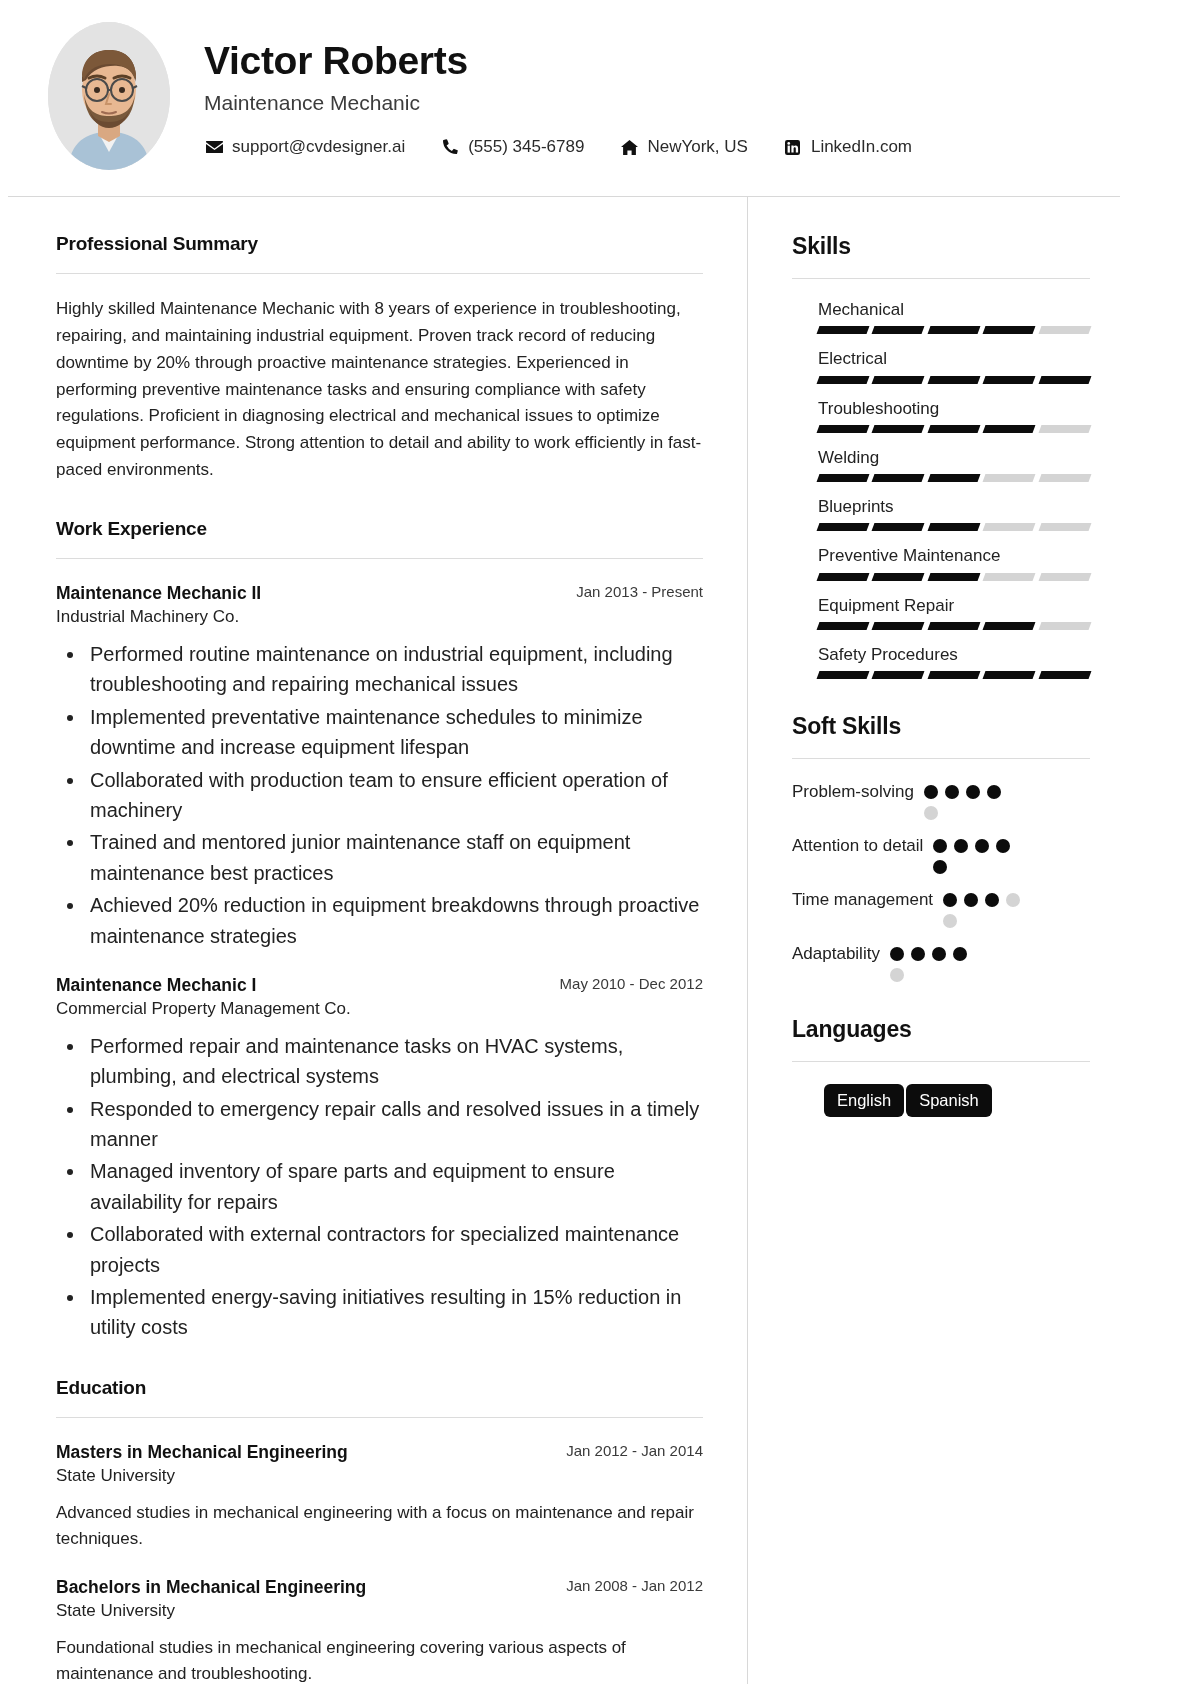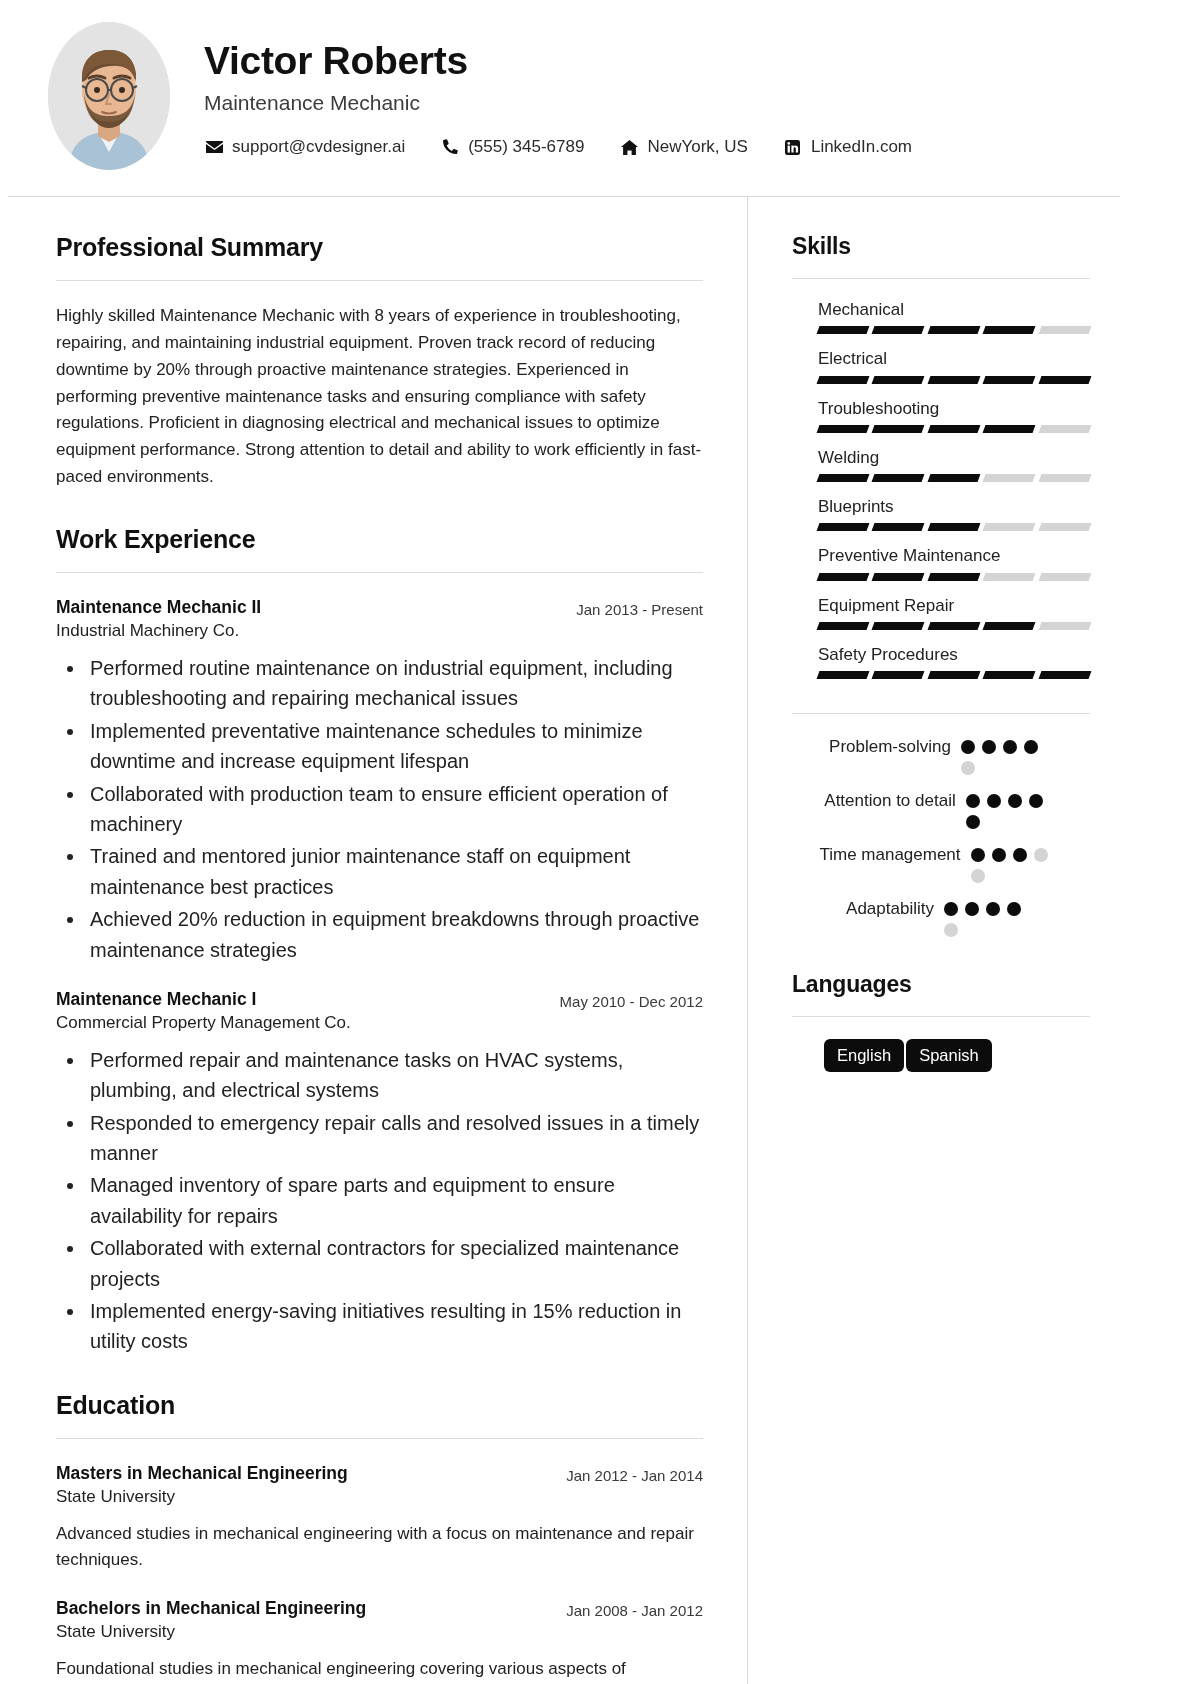--- a/index.html
+++ b/index.html
@@ -85,21 +85,21 @@
     padding: 36px 44px 40px 48px;
     border-right: 1px solid #d8d8d8;
   }
   .col-side {
     flex: 1;
     padding: 36px 30px 40px 44px;
   }
 
   
   .sec-title {
-    font-size: 25px;
+    font-size: 19px;
     font-weight: 700;
     color: #111;
     letter-spacing: -0.2px;
   }
   .sec-title.small {
     font-size: 23px;
   }
   .sec-rule {
     height: 1px;
     background: #dcdcdc;
@@ -112,21 +112,21 @@
     margin-top: 22px;
     font-size: 17px;
     line-height: 1.58;
     color: #222;
   }
 
   
   .entry { margin-top: 24px; }
   .entry-head {
     display: flex;
-    align-items: flex-end;
+    align-items: flex-start;
     justify-content: space-between;
     gap: 14px;
   }
   .entry-title {
     font-size: 17.5px;
     font-weight: 700;
     color: #111;
   }
   .entry-date {
     font-size: 15px;
@@ -176,21 +176,21 @@
     height: 8px;
     background: #d4d4d4;
     transform: skewX(-20deg);
   }
   .seg.on { background: #0c0c0c; }
 
   
   .soft-row {
     display: flex;
     align-items: flex-start;
-    justify-content: center;
+    justify-content: flex-start;
     gap: 10px;
     margin-top: 13px;
   }
   .soft-row:first-of-type { margin-top: 20px; }
   .soft-name {
     font-size: 17px;
     color: #222;
     line-height: 1.5;
     max-width: 150px;
   }
@@ -470,20 +470,21 @@
                 <span class="seg on"></span>
                 <span class="seg on"></span>
                 <span class="seg on"></span>
                 <span class="seg on"></span>
               </div>
             </div>
           </div>
       </div>
 
       <div class="sec">
+        <div class="sec-title small">Soft Skills</div>
         <div class="sec-rule"></div>
         <div id="soft-list">
             <div class="soft-row">
               <div class="soft-name">Problem-solving</div>
               <div class="dots">
                 <span class="dot on"></span>
                 <span class="dot on"></span>
                 <span class="dot on"></span>
                 <span class="dot on"></span>
                 <span class="dot"></span>

